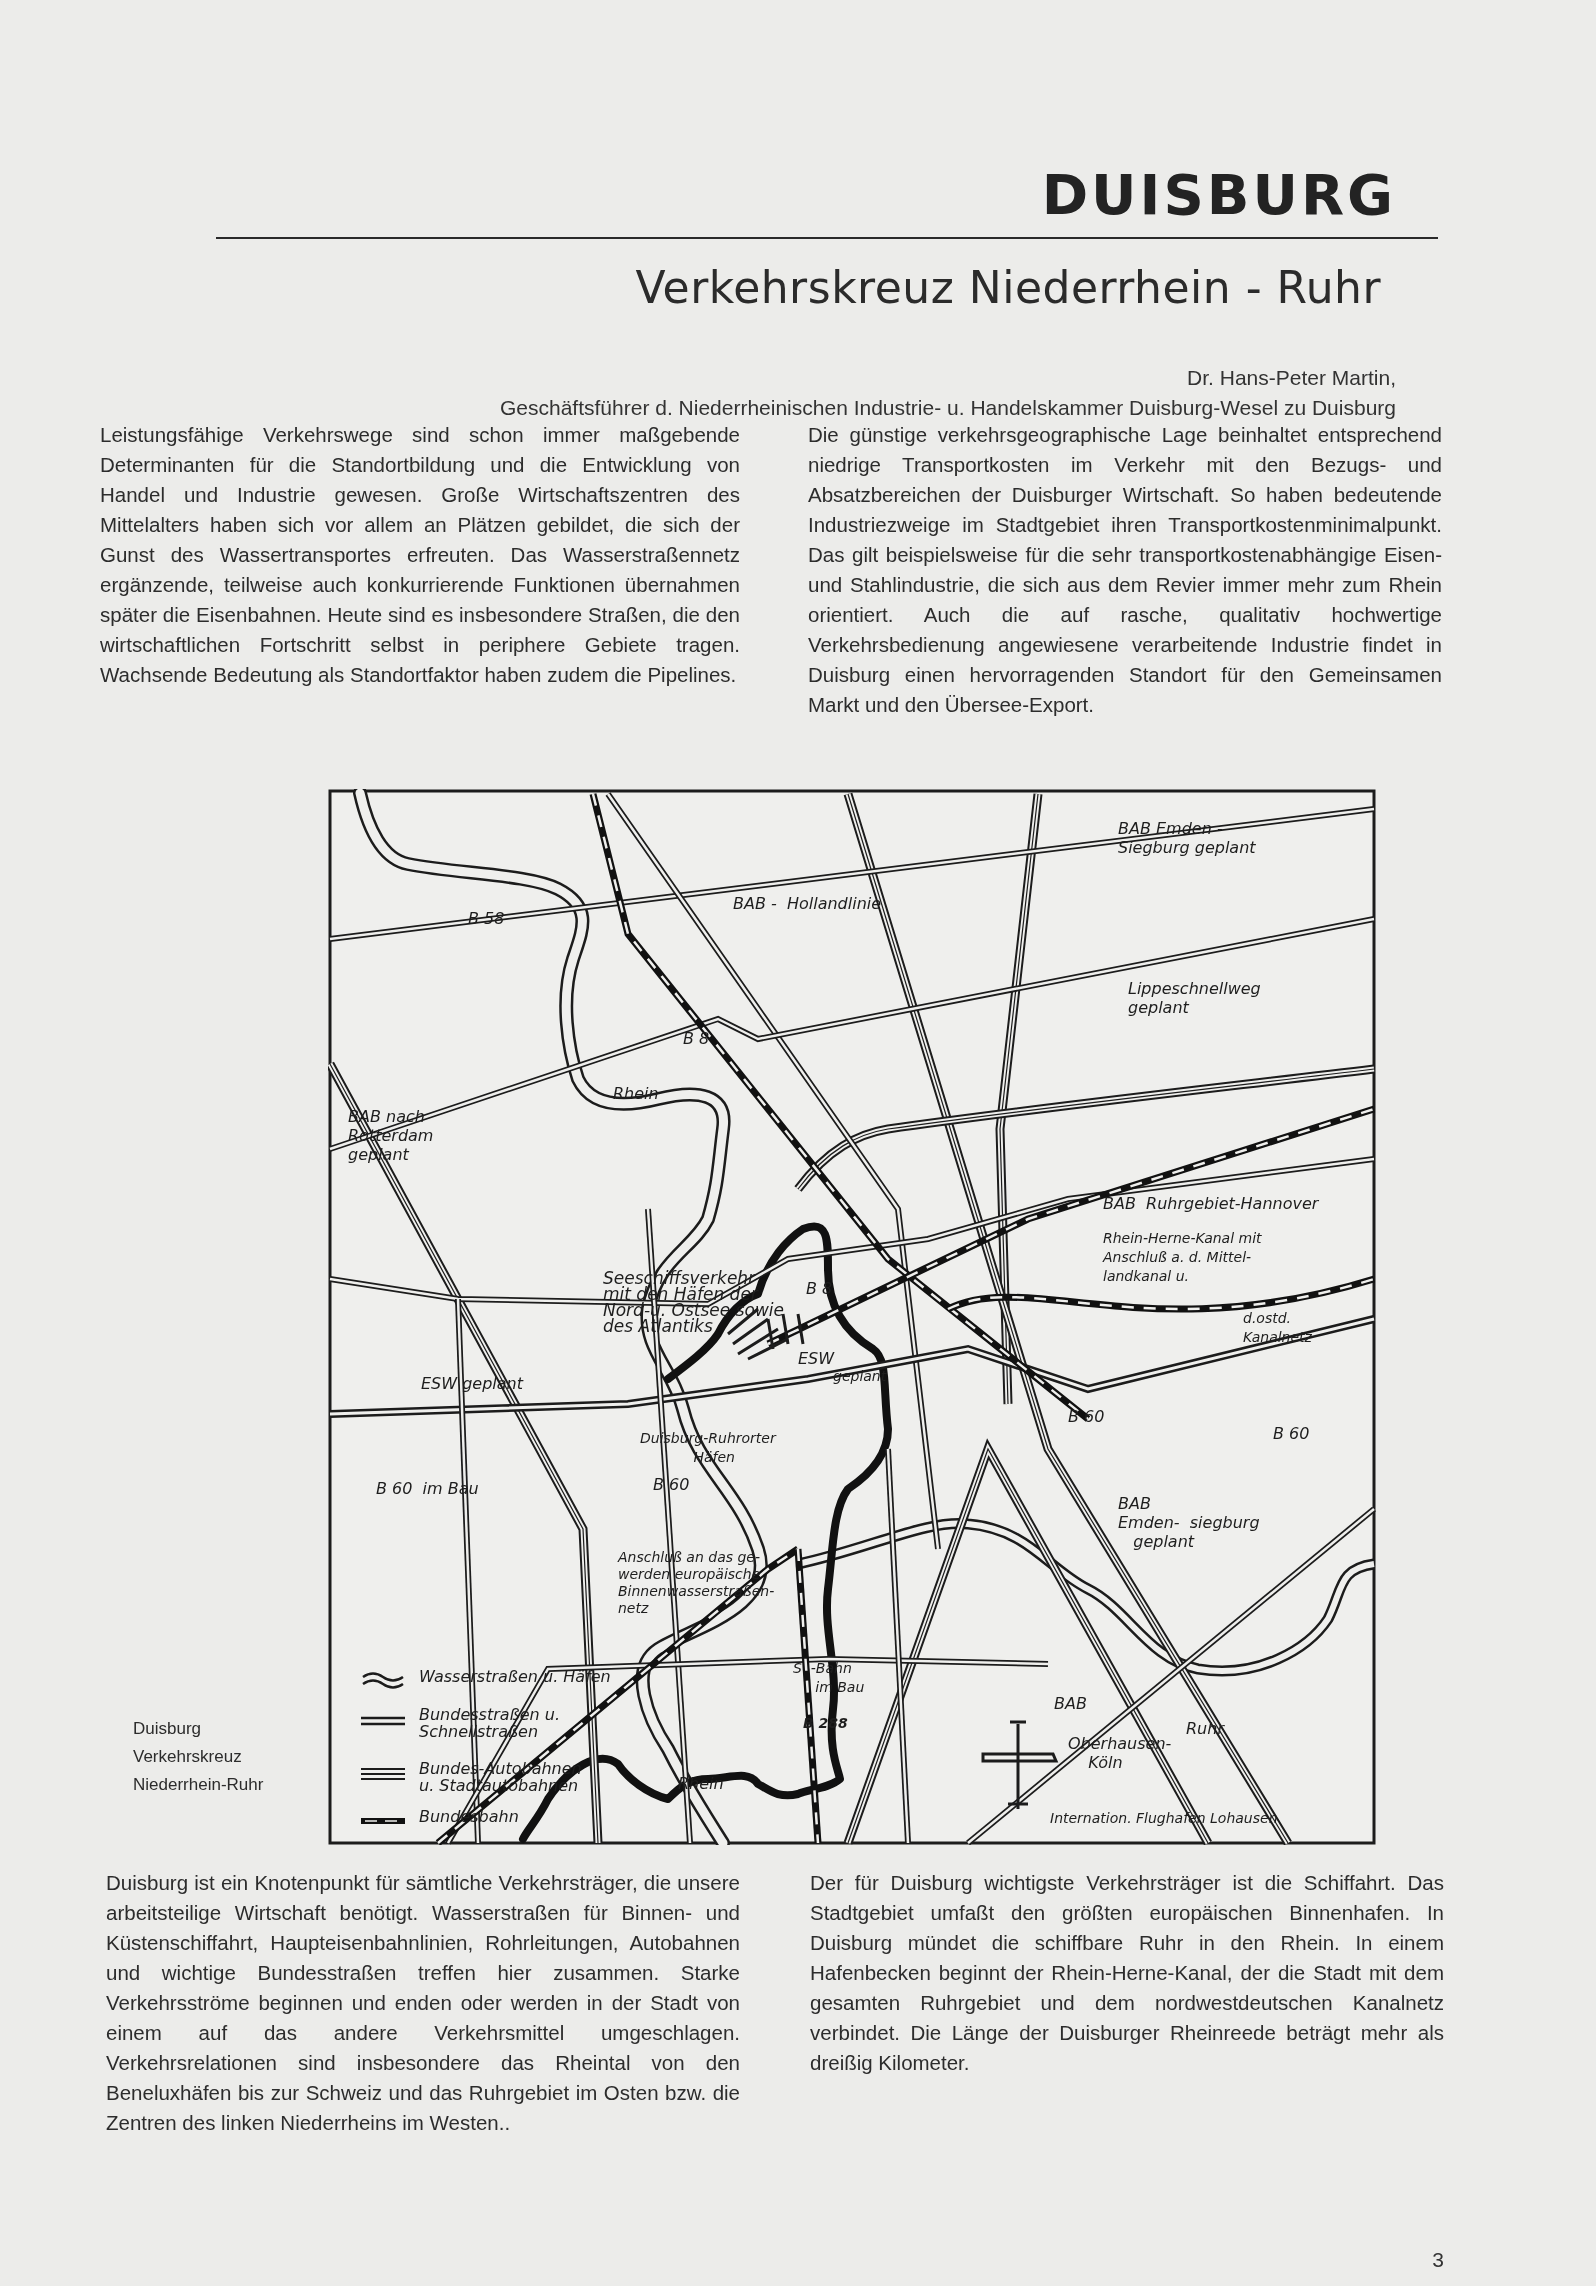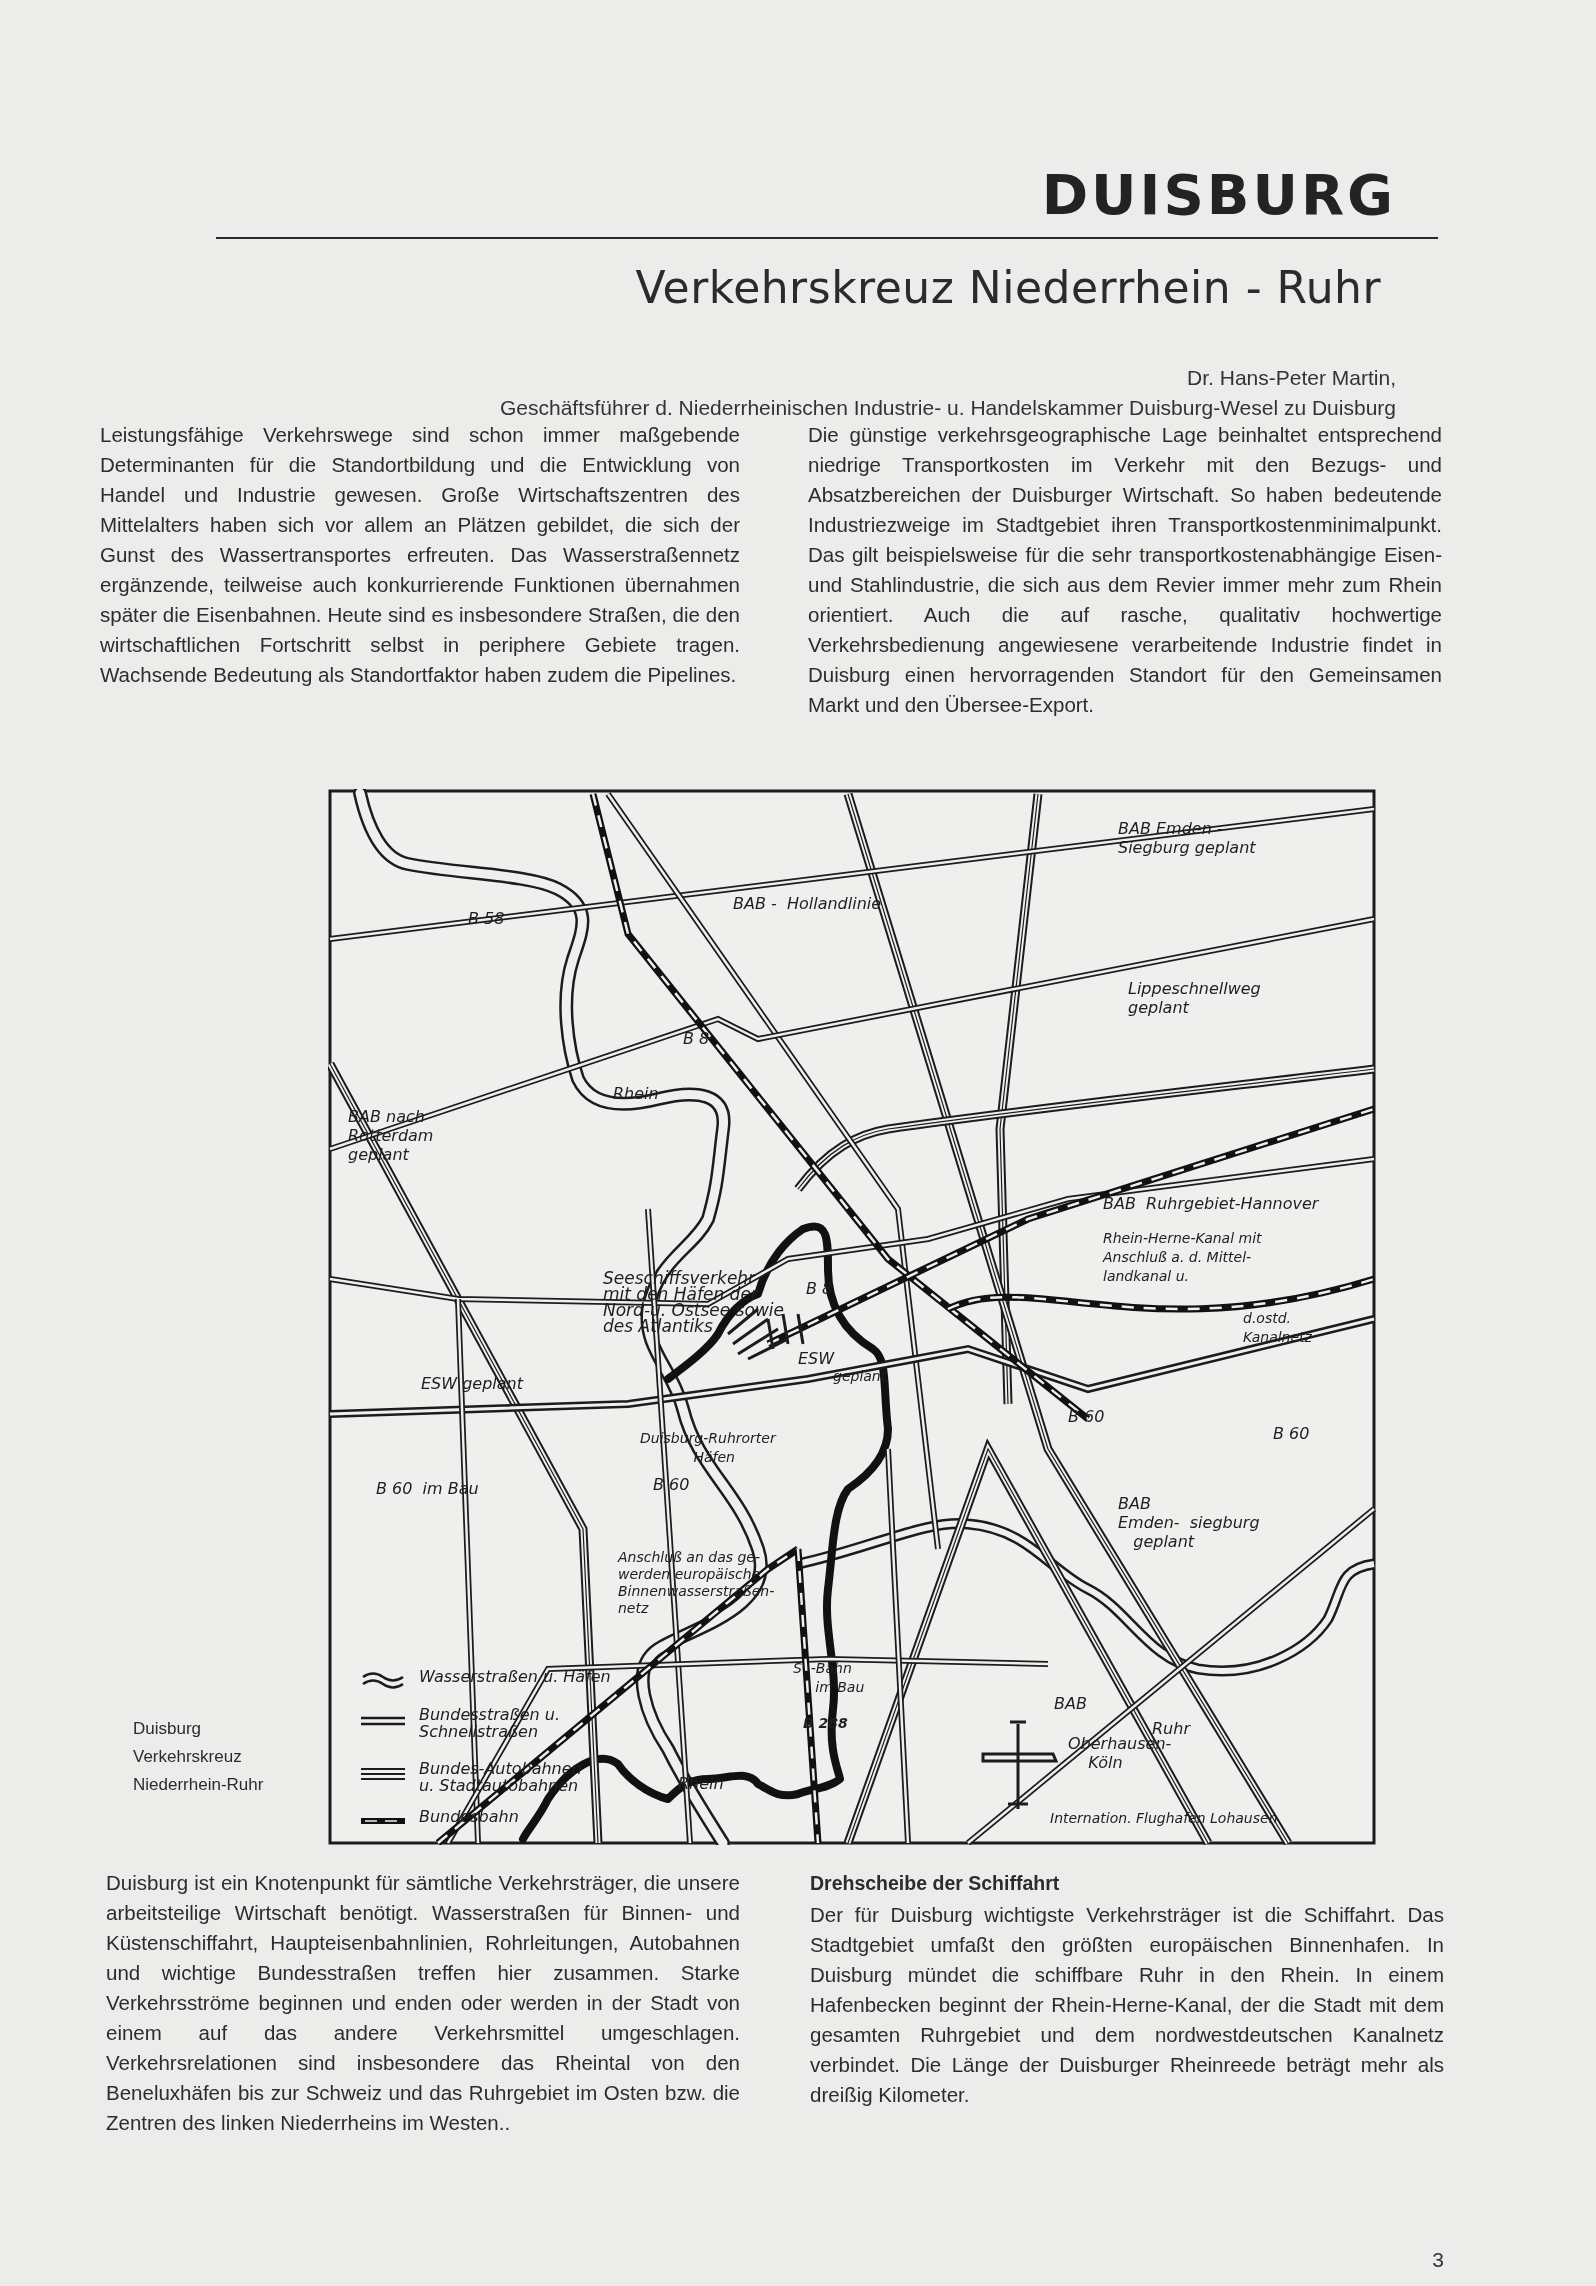--- a/index.html
+++ b/index.html
@@ -201,21 +201,21 @@
   <div class="map-label" style="left:790px; top:705px;">BAB
 Emden-  siegburg
    geplant</div>
   <div class="map-label" style="left:290px; top:760px; font-size:14px; line-height:17px;">Anschluß an das ge-
 werden europäische
 Binnenwasserstraßen-
 netz</div>
   <div class="map-label" style="left:465px; top:870px; font-size:14px;">S  -Bahn
      im Bau</div>
   <div class="map-label" style="left:726px; top:905px;">BAB</div>
-  <div class="map-label" style="left:824px; top:930px;">Ruhr</div>
+  <div class="map-label" style="left:858px; top:930px;">Ruhr</div>
   <div class="map-label" style="left:740px; top:945px;">Oberhausen-
     Köln</div>
   <div class="map-label" style="left:475px; top:925px; font-size:14px; font-weight:bold;">B 288</div>
   <div class="map-label" style="left:350px; top:985px;">Rhein</div>
   <div class="map-label" style="left:722px; top:1020px; font-size:14px;">Internation. Flughafen Lohausen</div>
 </div>
 
 <div class="legend">
   <div class="legend-item" style="top:0;">
     <svg class="legend-sym" viewBox="0 0 44 24">
@@ -249,17 +249,16 @@
 <div class="caption">
   <div>Duisburg</div>
   <div>Verkehrskreuz</div>
   <div>Niederrhein-Ruhr</div>
 </div>
 
 <div class="col col-left-bot">
   <p>Duisburg ist ein Knotenpunkt für sämtliche Verkehrsträger, die unsere arbeitsteilige Wirtschaft benötigt. Wasserstraßen für Binnen- und Küstenschiffahrt, Haupteisenbahnlinien, Rohrleitungen, Autobahnen und wichtige Bundesstraßen treffen hier zusammen. Starke Verkehrsströme beginnen und enden oder werden in der Stadt von einem auf das andere Verkehrsmittel umgeschlagen. Verkehrsrelationen sind insbesondere das Rheintal von den Beneluxhäfen bis zur Schweiz und das Ruhrgebiet im Osten bzw. die Zentren des linken Niederrheins im Westen..</p>
 </div>
 <div class="col col-right-bot">
-  <h3 class="section-heading">Drehscheibe der Schiffahrt</h3>
   <p>Der für Duisburg wichtigste Verkehrsträger ist die Schiffahrt. Das Stadtgebiet umfaßt den größten europäischen Binnenhafen. In Duisburg mündet die schiffbare Ruhr in den Rhein. In einem Hafenbecken beginnt der Rhein-Herne-Kanal, der die Stadt mit dem gesamten Ruhrgebiet und dem nordwestdeutschen Kanalnetz verbindet. Die Länge der Duisburger Rheinreede beträgt mehr als dreißig Kilometer.</p>
 </div>
 
 <div class="page-number">3</div>
 
 </body></html>

